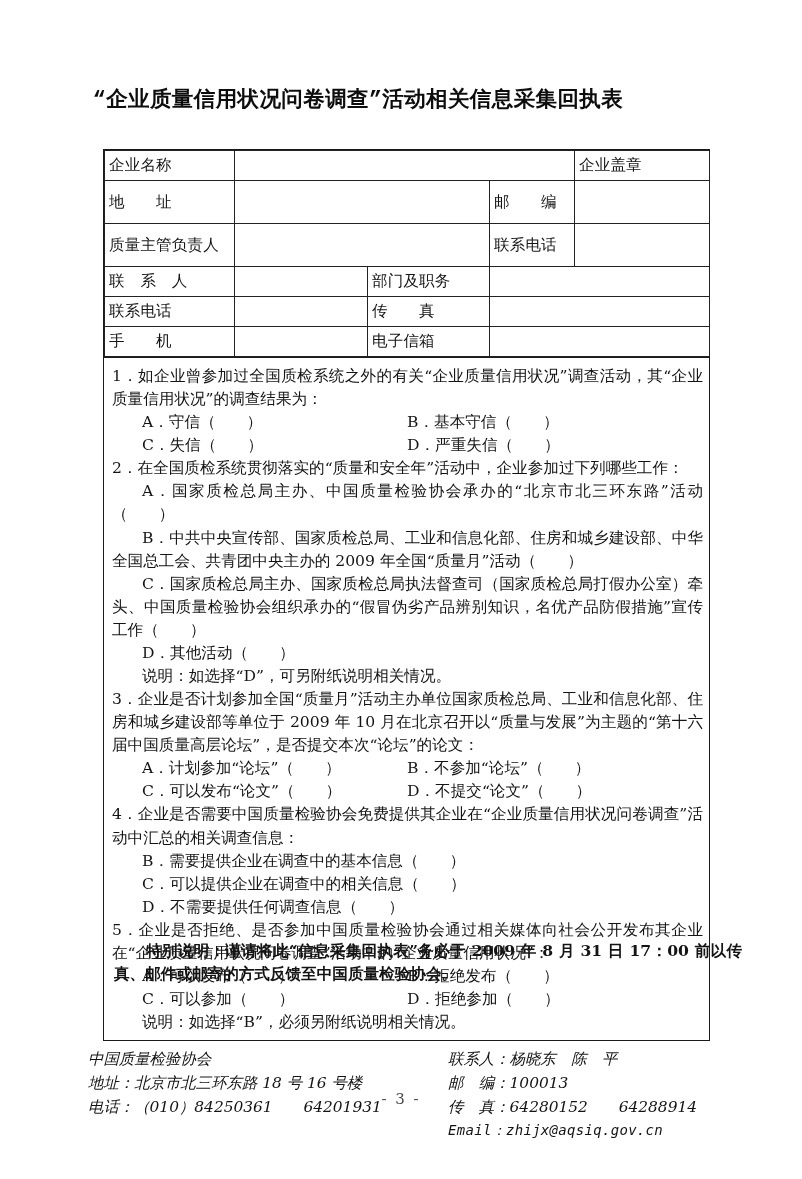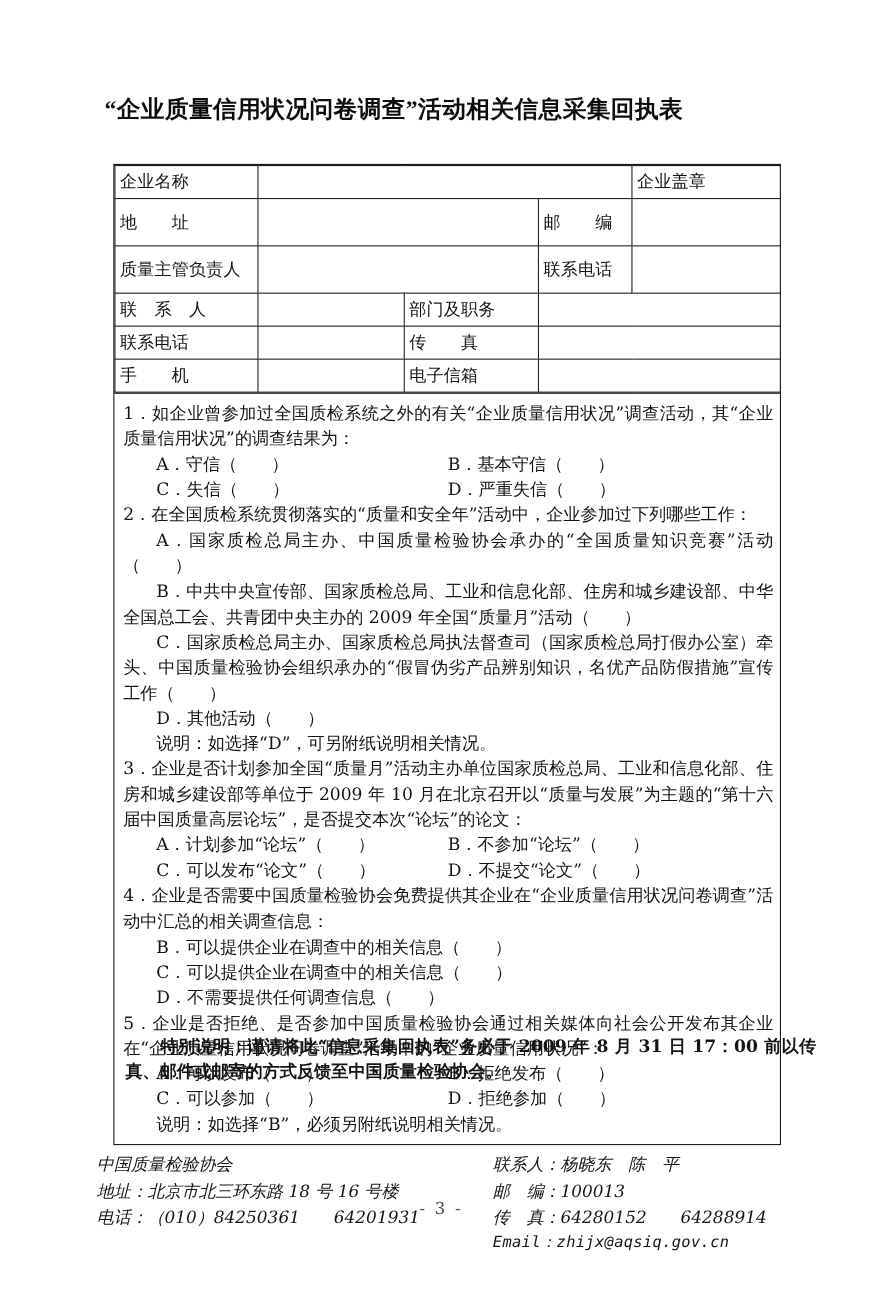--- a/index.html
+++ b/index.html
@@ -25,21 +25,21 @@
   
   .doc-title {
     position: absolute;
     left: 0;
     top: 84px;
     width: 716px;
     text-align: center;
     font-size: 21.5px;
     font-weight: bold;
     letter-spacing: 0.4px;
-    font-family: Liberation Serif, serif;
+    font-family: Liberation Mono, monospace;
     color: #0d0d0d;
   }
 
   
   .form-box {
     position: absolute;
     left: 103px;
     top: 149px;
     width: 607px;
     border: 1.6px solid #1a1a1a;
@@ -216,42 +216,42 @@
           <span>B．基本守信（　　）</span>
         </div>
         <div class="opt-row">
           <span>C．失信（　　）</span>
           <span>D．严重失信（　　）</span>
         </div>
       </div>
 
       <div class="q-block">
         <div class="q-stem">2．在全国质检系统贯彻落实的“质量和安全年”活动中，企业参加过下列哪些工作：</div>
-        <div class="opt-line wrap">A．国家质检总局主办、中国质量检验协会承办的“全国质量知识竞赛”活动（　　）</div>
+        <div class="opt-line wrap">A．国家质检总局主办、中国质量检验协会承办的“北京市北三环东路”活动（　　）</div>
         <div class="opt-line wrap">B．中共中央宣传部、国家质检总局、工业和信息化部、住房和城乡建设部、中华全国总工会、共青团中央主办的 2009 年全国“质量月”活动（　　）</div>
         <div class="opt-line wrap">C．国家质检总局主办、国家质检总局执法督查司（国家质检总局打假办公室）牵头、中国质量检验协会组织承办的“假冒伪劣产品辨别知识，名优产品防假措施”宣传工作（　　）</div>
         <div class="opt-line">D．其他活动（　　）</div>
         <div class="note-line">说明：如选择“D”，可另附纸说明相关情况。</div>
       </div>
 
       <div class="q-block">
         <div class="q-stem">3．企业是否计划参加全国“质量月”活动主办单位国家质检总局、工业和信息化部、住房和城乡建设部等单位于 2009 年 10 月在北京召开以“质量与发展”为主题的“第十六届中国质量高层论坛”，是否提交本次“论坛”的论文：</div>
         <div class="opt-row">
           <span>A．计划参加“论坛”（　　）</span>
           <span>B．不参加“论坛”（　　）</span>
         </div>
         <div class="opt-row">
           <span>C．可以发布“论文”（　　）</span>
           <span>D．不提交“论文”（　　）</span>
         </div>
       </div>
 
       <div class="q-block">
         <div class="q-stem">4．企业是否需要中国质量检验协会免费提供其企业在“企业质量信用状况问卷调查”活动中汇总的相关调查信息：</div>
-        <div class="opt-line">B．可以提供企业在调查中的相关信息（　　）</div>
+        <div class="opt-line">B．需要提供企业在调查中的基本信息（　　）</div>
         <div class="opt-line">C．可以提供企业在调查中的相关信息（　　）</div>
         <div class="opt-line">D．不需要提供任何调查信息（　　）</div>
       </div>
 
       <div class="q-block">
         <div class="q-stem">5．企业是否拒绝、是否参加中国质量检验协会通过相关媒体向社会公开发布其企业在“企业质量信用状况问卷调查”活动中的“企业质量信用状况”：</div>
         <div class="opt-row">
           <span>A．可以发布（　　）</span>
           <span>B．拒绝发布（　　）</span>
         </div>

